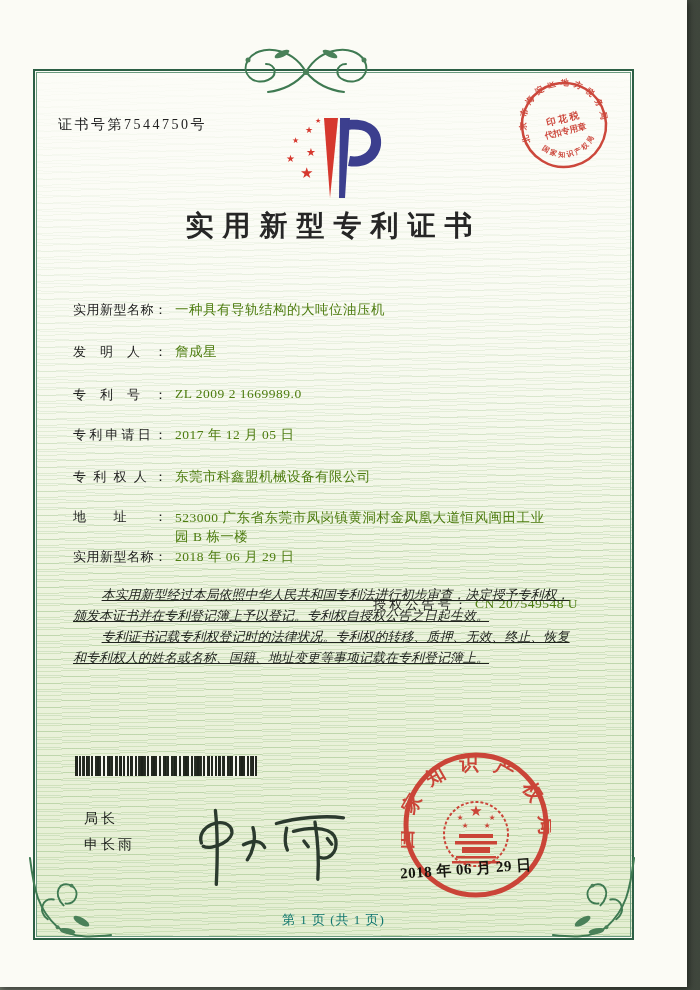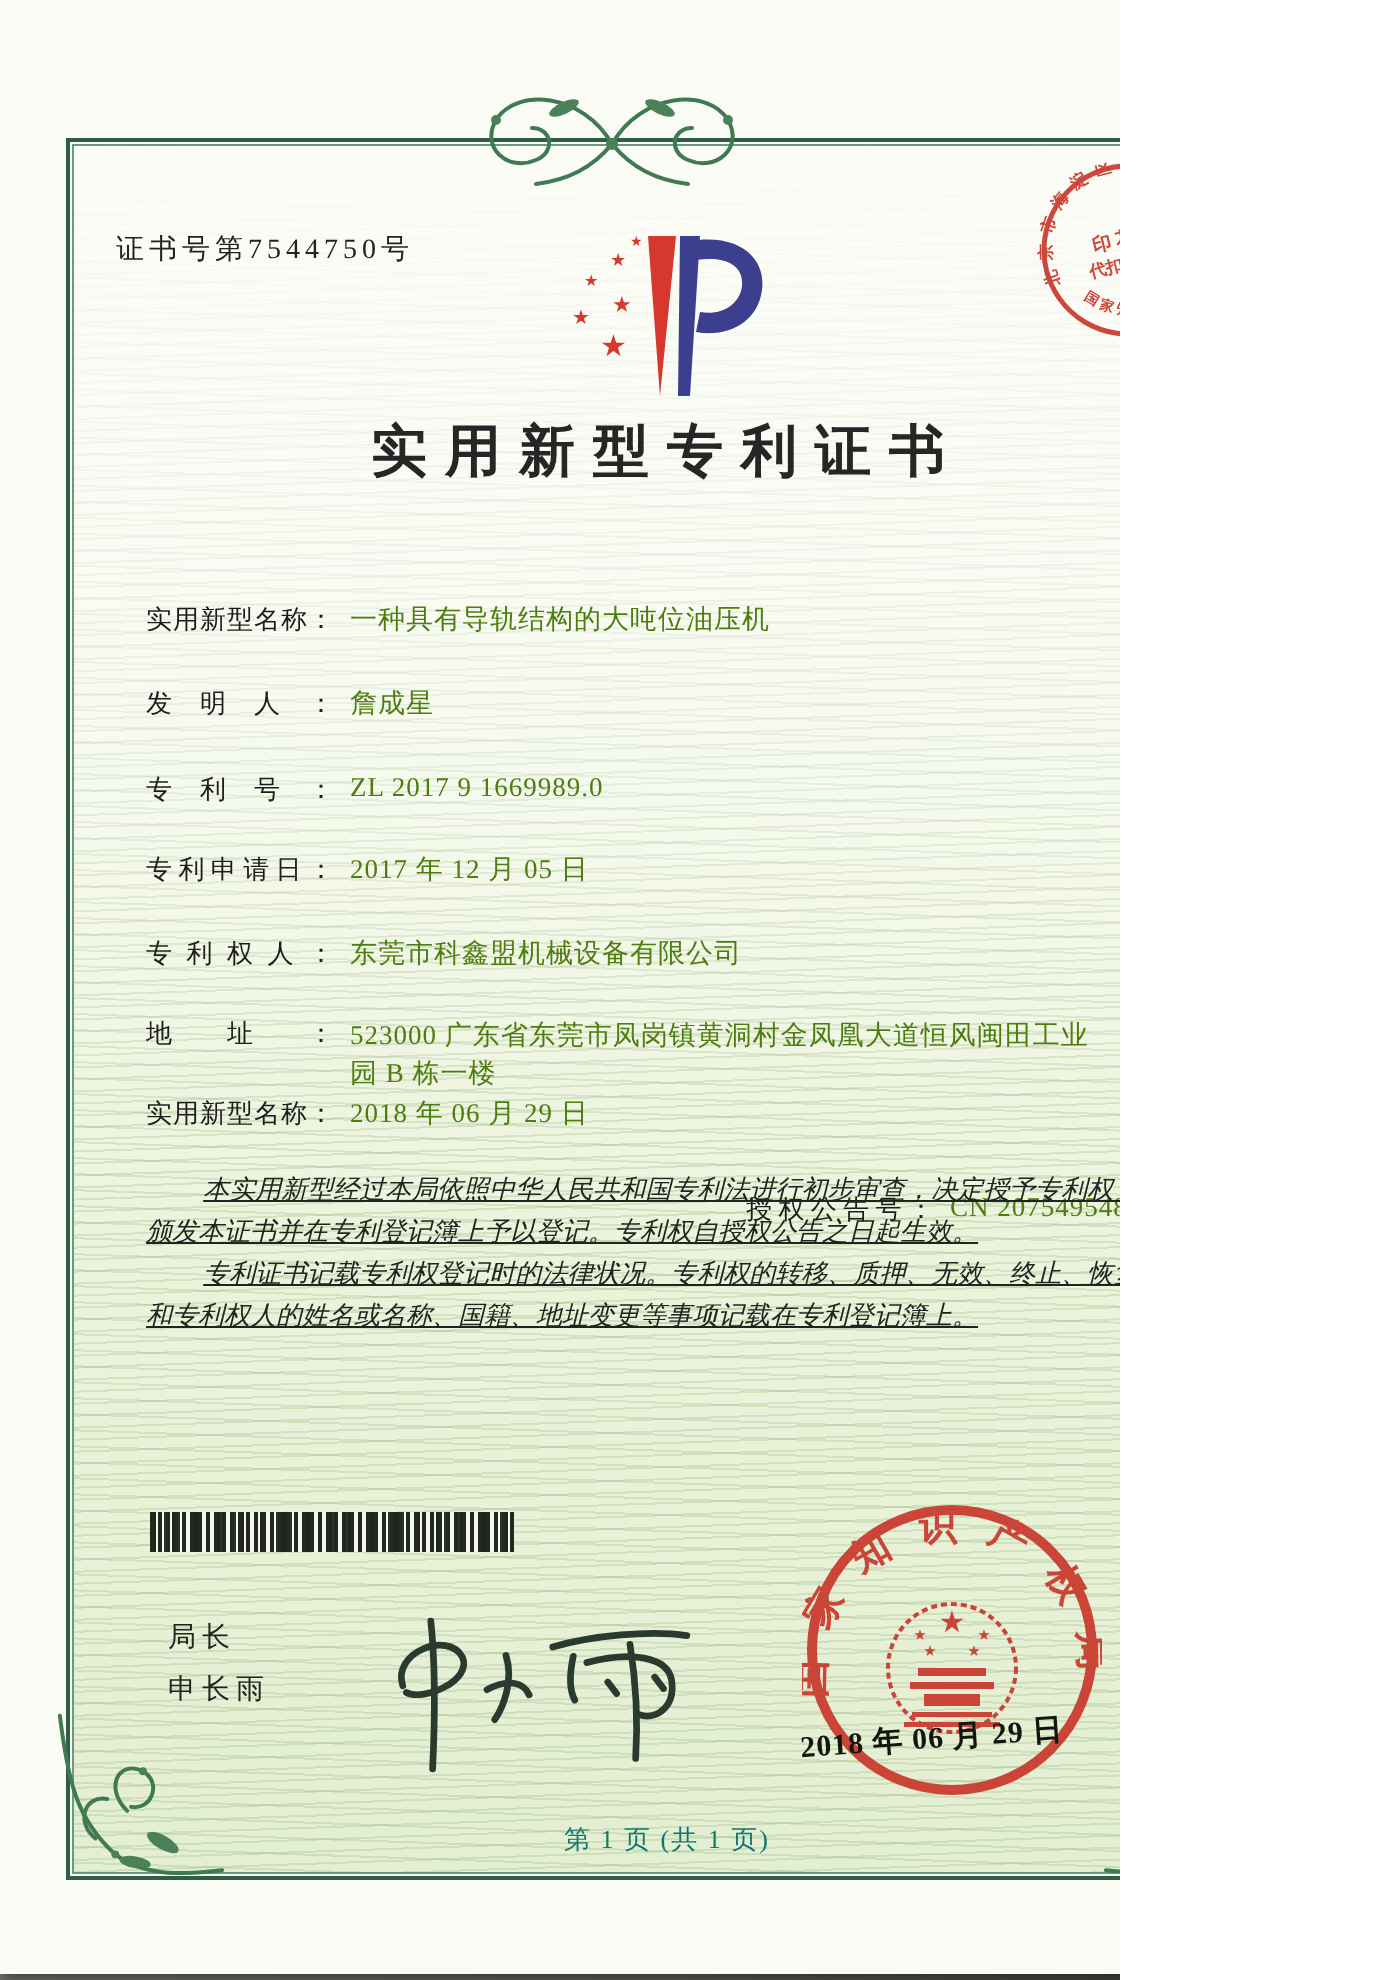--- a/index.html
+++ b/index.html
@@ -1,17 +1,17 @@
 <!DOCTYPE html>
 <html><head>
 <meta charset="utf-8">
 <style>
   html,body{margin:0;padding:0;}
   .stage{
-    position:relative;width:560px;height:990px;overflow:hidden;
+    position:relative;width:700px;height:990px;overflow:hidden;
     background:linear-gradient(90deg,#6a7065 0%,#555c51 60%,#3f463c 100%);
     font-family:"Liberation Serif","DejaVu Serif",serif;color:#1d1d1d;
   }
   .paper{
     position:absolute;left:0;top:0;width:687px;height:987px;
     background:#fbfbf5;box-shadow:2px 2px 6px rgba(0,0,0,.45);
   }
   .guilloche{
     position:absolute;left:36px;top:71px;width:596px;height:866px;z-index:0;
     background:
@@ -129,21 +129,21 @@
 
     <div class="abs title">实用新型专利证书</div>
 
     <div class="abs frow" style="top:301px">
       <span class="flabel">实用新型名称：</span><span class="fvalue">一种具有导轨结构的大吨位油压机</span>
     </div>
     <div class="abs frow" style="top:343px">
       <span class="flabel">发明人：</span><span class="fvalue">詹成星</span>
     </div>
     <div class="abs frow" style="top:386px">
-      <span class="flabel">专利号：</span><span class="fvalue">ZL 2017 9 1669989.0</span>
+      <span class="flabel">专利号：</span><span class="fvalue">ZL 2009 2 1669989.0</span>
     </div>
     <div class="abs frow" style="top:426px">
       <span class="flabel">专利申请日：</span><span class="fvalue">2017 年 12 月 05 日</span>
     </div>
     <div class="abs frow" style="top:468px">
       <span class="flabel">专利权人：</span><span class="fvalue">东莞市科鑫盟机械设备有限公司</span>
     </div>
     <div class="abs frow" style="top:508px">
       <span class="flabel">地址：</span><span class="fvalue addr">523000 广东省东莞市凤岗镇黄洞村金凤凰大道恒风闽田工业园 B 栋一楼</span>
     </div>

